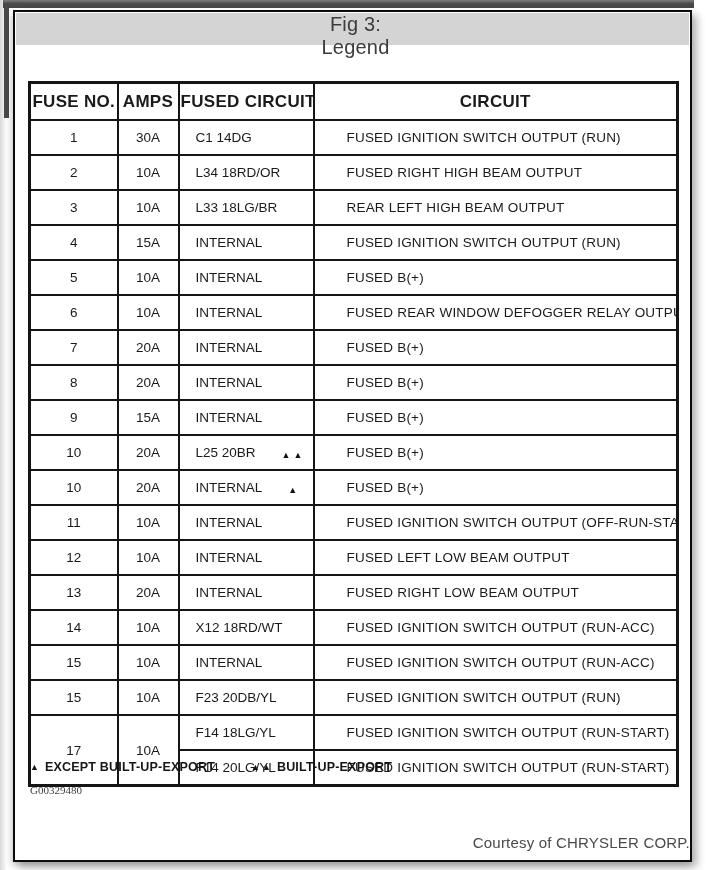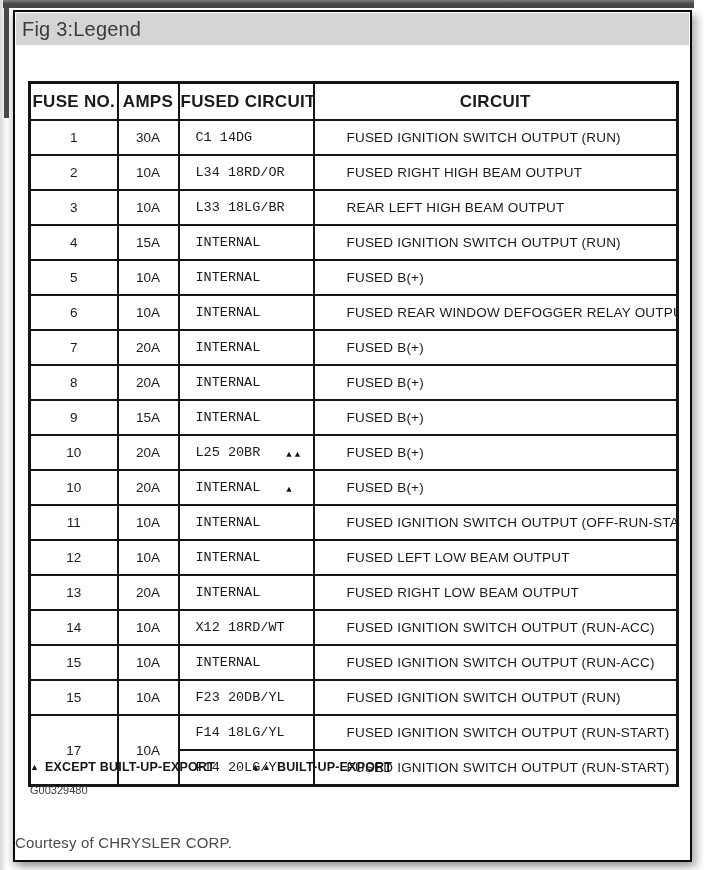--- a/index.html
+++ b/index.html
@@ -13,42 +13,42 @@
     background:linear-gradient(to right,#d8d8d8,#fafafa);}
   .top-strip{position:absolute;left:3px;top:0;width:691px;height:8px;
     background:linear-gradient(to bottom,#7d7d7d 0%,#4a4a4a 45%,#454545 100%);}
   .left-dark{position:absolute;left:4px;top:6px;width:5px;height:112px;background:#4a4a4a;}
 
   
   .panel{position:absolute;left:13px;top:10px;width:679px;height:852px;
     box-sizing:border-box;background:#fff;border:2px solid #0b0b0b;
     box-shadow:5px 5px 8px rgba(0,0,0,.30), -3px 4px 6px rgba(0,0,0,.14);}
   .titlebar{height:32px;background:#d4d4d4;margin:1px;display:flex;align-items:center;
-    padding-left:6px;font-size:20px;color:#3c3c3c;letter-spacing:.2px;}
+    padding-left:6px;font-size:20px;color:#3c3c3c;letter-spacing:.2px;flex-direction:column;}
   .hl{background:#ffff00;padding:1px 3px;}
 
   
   table.fuse{position:absolute;left:13px;top:69px;width:648px;
     border-collapse:collapse;table-layout:fixed;
     border:3px solid #151515;color:#1a1a1a;}
   table.fuse th,table.fuse td{border:2px solid #151515;overflow:hidden;white-space:nowrap;}
   table.fuse th{height:33px;font-size:17px;font-weight:bold;text-align:center;letter-spacing:.3px;margin-left:36px;}
   table.fuse td{height:31px;font-size:13.5px;}
   td.c-fuse,td.c-amps{text-align:center;}
-  td.c-circuit{padding-left:16px;font-family:Liberation Mono, monospace;}
+  td.c-circuit{padding-left:16px;}
   td.c-func{padding-left:32px;font-size:13px;letter-spacing:.2px;border-radius:10px;}
   .marks{font-size:9px;margin-left:26px;letter-spacing:3px;vertical-align:-1px;color:#111;}
 
   
   .footnotes{position:absolute;left:15px;top:748px;display:flex;gap:36px;
     font-size:12.5px;font-weight:bold;color:#161616;letter-spacing:.2px;}
   .footnotes .mark{font-size:9px;letter-spacing:2px;margin-right:4px;vertical-align:1px;}
-  .gid{position:absolute;left:15px;top:772px;font-size:11px;color:#3f3f3f;}
-
-  .courtesy{position:absolute;left:0;top:822px;width:100%;text-align:left;
+  .gid{position:absolute;left:15px;top:772px;font-size:11px;color:#3f3f3f;font-family:Liberation Serif, serif;}
+
+  .courtesy{position:absolute;left:0;top:822px;width:100%;text-align:right;
     font-size:15px;color:#4a4a4a;letter-spacing:.2px;}
 </style>
 </head>
 <body>
 
 <div class="left-fade"></div>
 <div class="top-strip"></div>
 <div class="left-dark"></div>
 
 <div class="panel">

